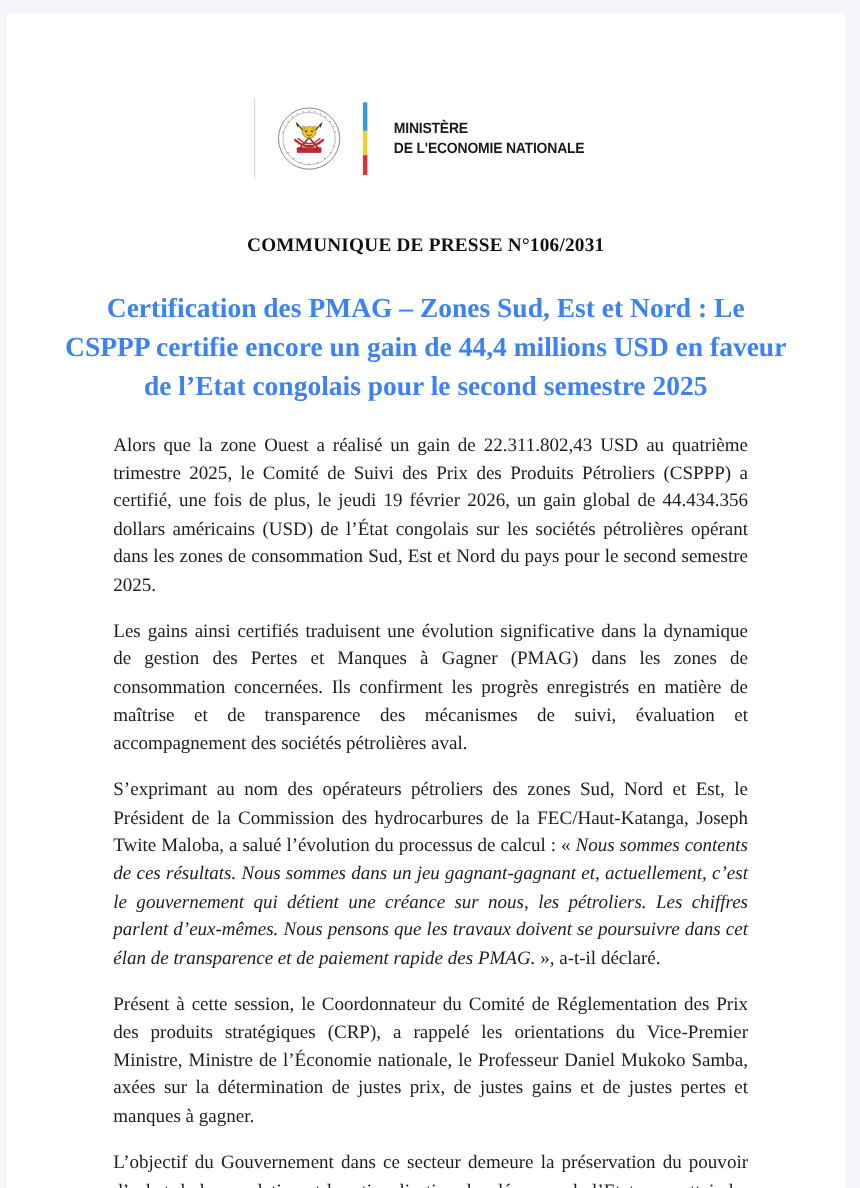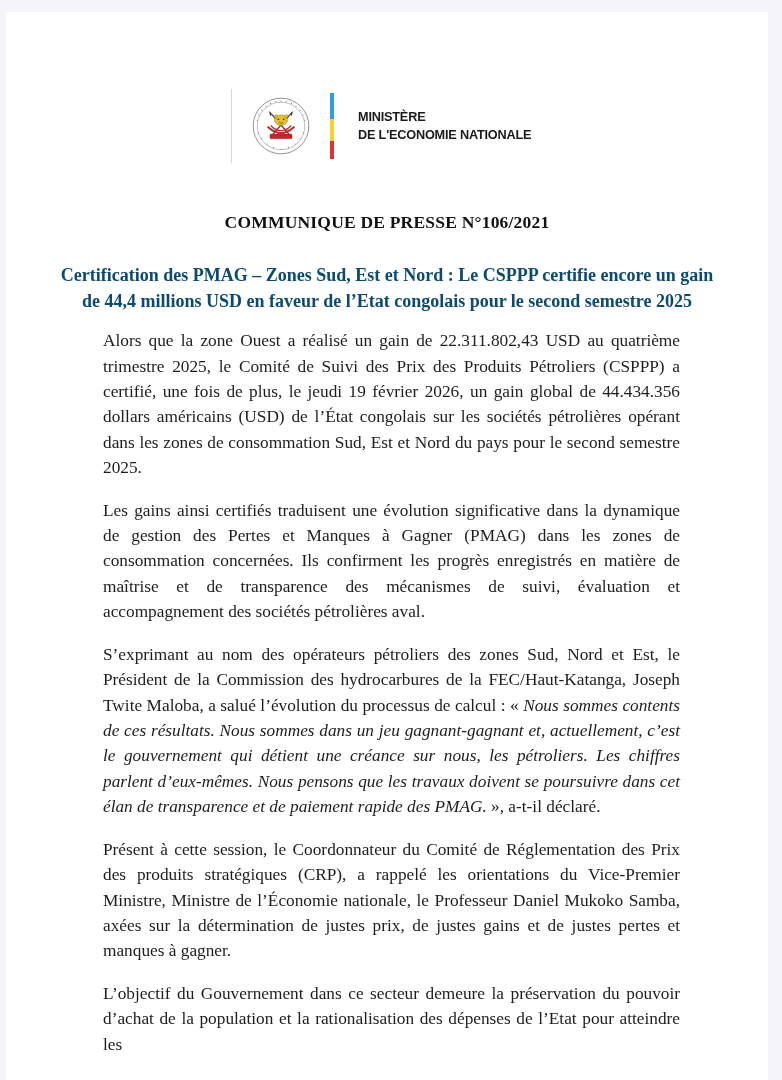--- a/index.html
+++ b/index.html
@@ -75,37 +75,37 @@
     font-weight: bold;
     font-size: 17.5px;
     letter-spacing: 0.2px;
     color: #111;
     margin-top: 44px;
   }
   .headline {
     margin: 30px 52px 0 52px;
     text-align: center;
     font-weight: bold;
-    font-size: 18px;
+    font-size: 25px;
     line-height: 1.42;
-    color: #0c4a6e;
+    color: #3b82f6;
   }
 
   
   .body-wrap {
     margin: 0 88px 0 97px;
     padding-top: 14px;
   }
   p.para {
     text-align: justify;
     text-justify: inter-word;
     font-size: 17.3px;
     line-height: 1.47;
     color: #1d1d1d;
-    margin: 0 0 17px 0;
+    margin: 8px 0 17px 0;
   }
   p.para:last-child { margin-bottom: 0; }
   .quote { font-style: italic; }
 </style>
 </head>
 <body>
 
 <div class="page">
 
   <div class="letterhead">
@@ -168,21 +168,21 @@
       <i class="tri-yellow"></i>
       <i class="tri-red"></i>
     </div>
 
     <div class="ministry">
       <div>MINISTÈRE</div>
       <div>DE L'ECONOMIE NATIONALE</div>
     </div>
   </div>
 
-  <div class="press-line">COMMUNIQUE DE PRESSE N°106/2021</div>
+  <div class="press-line">COMMUNIQUE DE PRESSE N°106/2031</div>
 
   <h1 class="headline">Certification des PMAG – Zones Sud, Est et Nord : Le CSPPP certifie encore un gain de 44,4 millions USD en faveur de l’Etat congolais pour le second semestre 2025</h1>
 
   <div class="body-wrap">
     <p class="para">Alors que la zone Ouest a réalisé un gain de 22.311.802,43 USD au quatrième trimestre 2025, le Comité de Suivi des Prix des Produits Pétroliers (CSPPP) a certifié, une fois de plus, le jeudi 19 février 2026, un gain global de 44.434.356 dollars américains (USD) de l’État congolais sur les sociétés pétrolières opérant dans les zones de consommation Sud, Est et Nord du pays pour le second semestre 2025.</p>
     <p class="para">Les gains ainsi certifiés traduisent une évolution significative dans la dynamique de gestion des Pertes et Manques à Gagner (PMAG) dans les zones de consommation concernées. Ils confirment les progrès enregistrés en matière de maîtrise et de transparence des mécanismes de suivi, évaluation et accompagnement des sociétés pétrolières aval.</p>
     <p class="para"><span>S’exprimant au nom des opérateurs pétroliers des zones Sud, Nord et Est, le Président de la Commission des hydrocarbures de la FEC/Haut-Katanga, Joseph Twite Maloba, a salué l’évolution du processus de calcul : « </span><span class="quote">Nous sommes contents de ces résultats. Nous sommes dans un jeu gagnant-gagnant et, actuellement, c’est le gouvernement qui détient une créance sur nous, les pétroliers. Les chiffres parlent d’eux-mêmes. Nous pensons que les travaux doivent se poursuivre dans cet élan de transparence et de paiement rapide des PMAG.</span><span> », a-t-il déclaré.</span></p>
     <p class="para">Présent à cette session, le Coordonnateur du Comité de Réglementation des Prix des produits stratégiques (CRP), a rappelé les orientations du Vice-Premier Ministre, Ministre de l’Économie nationale, le Professeur Daniel Mukoko Samba, axées sur la détermination de justes prix, de justes gains et de justes pertes et manques à gagner.</p>
     <p class="para">L’objectif du Gouvernement dans ce secteur demeure la préservation du pouvoir d’achat de la population et la rationalisation des dépenses de l’Etat pour atteindre les</p>
   </div>

